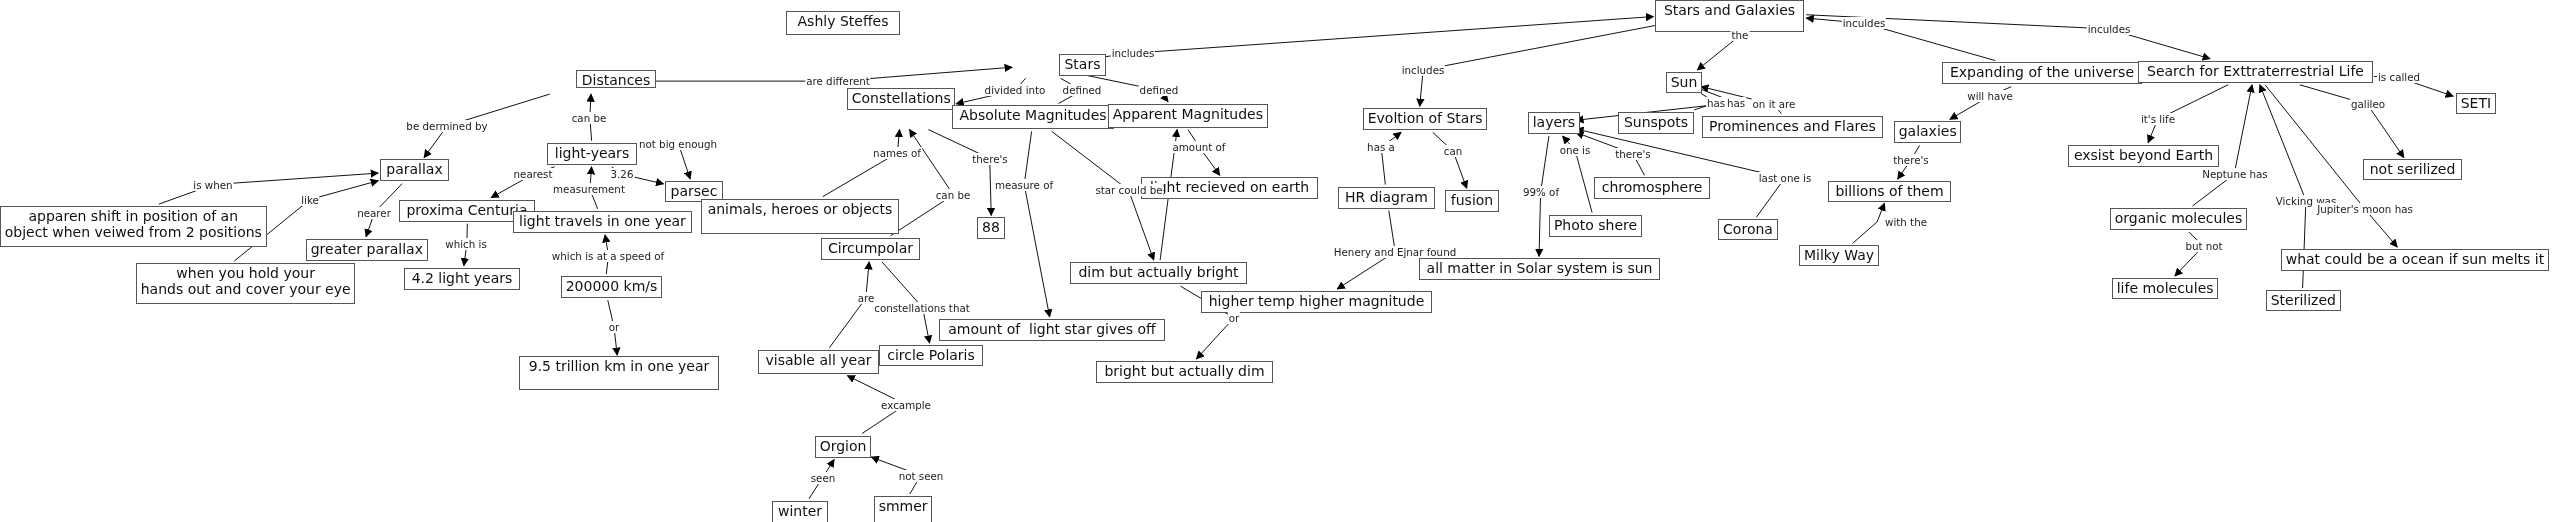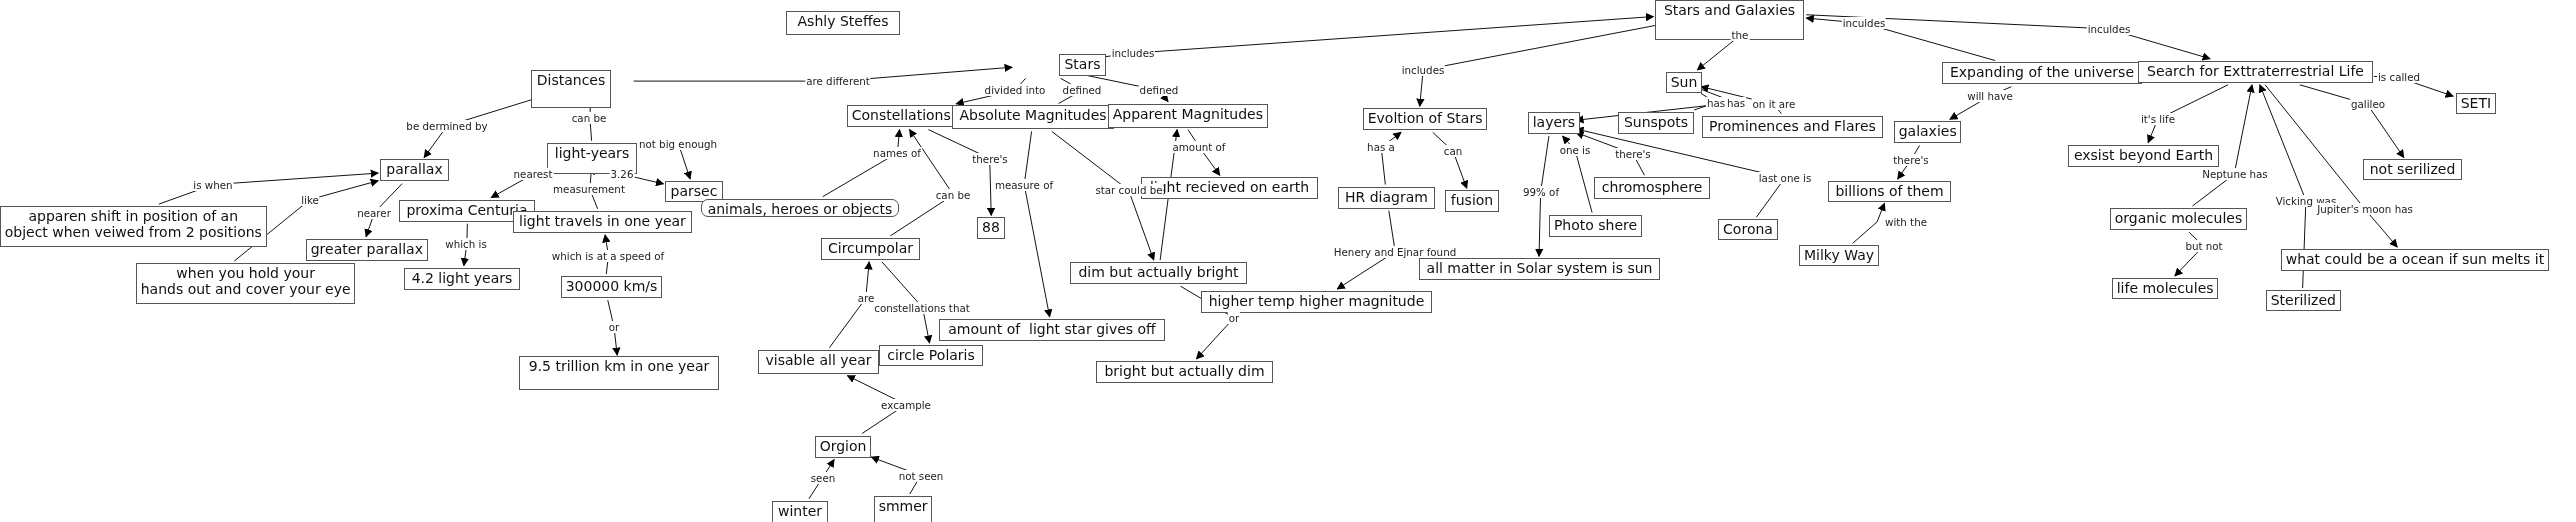--- a/index.html
+++ b/index.html
@@ -232,40 +232,40 @@
           <line x1="2473" y1="215" x2="2423.5797101449275" y2="91" stroke="#000" stroke-width="1" marker-end="url(#arr)"></line>
         </g>
         <g>
           <line x1="2429.2380952380954" y1="91" x2="2536" y2="224" stroke="#000" stroke-width="1"></line>
           <line x1="2536" y1="224" x2="2571.0363636363636" y2="265" stroke="#000" stroke-width="1" marker-end="url(#arr)"></line>
         </g>
       </g>
   </svg>
   <div id="node-layer">
       <div class="node" style="left: 786px; top: 11.2px; min-width: 114px; height: 24px;">Ashly Steffes</div>
-      <div class="node" style="left: 1655px; top: 0px; min-width: 149px; height: 40px;">Stars and Galaxies</div>
+      <div class="node" style="left: 1655px; top: 0px; min-width: 149px; height: 32px;">Stars and Galaxies</div>
       <div class="node" style="left: 1014px; top: 54px; min-width: 47px; height: 22.4px; margin-left: 45px;">Stars</div>
-      <div class="node" style="left: 531px; top: 70px; min-width: 80px; height: 38px;">Distances</div>
-      <div class="node" style="left: 847px; top: 105px; min-width: 107px; height: 22.4px;">Constellations</div>
+      <div class="node" style="left: 576px; top: 70px; min-width: 80px; height: 18px;">Distances</div>
+      <div class="node" style="left: 847px; top: 88px; min-width: 107px; height: 22.4px;">Constellations</div>
       <div class="node" style="left: 952px; top: 105px; min-width: 162px; height: 24px;">Absolute Magnitudes</div>
       <div class="node" style="left: 1108px; top: 104px; min-width: 142px; height: 24px;">Apparent Magnitudes</div>
       <div class="node" style="left: 380px; top: 159px; min-width: 69px; height: 22.4px;">parallax</div>
-      <div class="node" style="left: 547px; top: 143px; min-width: 90px; height: 31px;">light-years</div>
+      <div class="node" style="left: 547px; top: 143px; min-width: 90px; height: 22px;">light-years</div>
       <div class="node" style="left: 665px; top: 181px; min-width: 58px; height: 20.5px;">parsec</div>
       <div class="node" style="left: 0px; top: 206px; min-width: 192px; height: 41px;">apparen shift in position of an
 object when veiwed from 2 positions</div>
       <div class="node" style="left: 136px; top: 263px; min-width: 140px; height: 41px;">when you hold your
 hands out and cover your eye</div>
       <div class="node" style="left: 306px; top: 239px; min-width: 110px; height: 22.4px;">greater parallax</div>
       <div class="node" style="left: 399px; top: 200px; min-width: 136px; height: 22.4px;">proxima Centuria</div>
       <div class="node" style="left: 404px; top: 268px; min-width: 116px; height: 22.4px;">4.2 light years</div>
       <div class="node" style="left: 513px; top: 211px; min-width: 179px; height: 22.4px;">light travels in one year</div>
-      <div class="node" style="left: 561px; top: 276px; min-width: 88px; height: 22.4px;">300000 km/s</div>
+      <div class="node" style="left: 561px; top: 276px; min-width: 88px; height: 22.4px;">200000 km/s</div>
       <div class="node" style="left: 519px; top: 356px; min-width: 200px; height: 34px;">9.5 trillion km in one year</div>
-      <div class="node" style="left: 701px; top: 199px; min-width: 198px; height: 18px; border-radius: 7px;">animals, heroes or objects</div>
+      <div class="node" style="left: 701px; top: 199px; min-width: 198px; height: 35px;">animals, heroes or objects</div>
       <div class="node" style="left: 977px; top: 217px; min-width: 28px; height: 22.4px;">88</div>
       <div class="node" style="left: 821px; top: 238px; min-width: 99px; height: 22.4px;">Circumpolar</div>
       <div class="node" style="left: 758px; top: 350px; min-width: 121px; height: 24px;">visable all year</div>
       <div class="node" style="left: 879px; top: 345px; min-width: 104px; height: 20.5px;">circle Polaris</div>
       <div class="node" style="left: 815px; top: 436px; min-width: 54px; height: 22.4px;">Orgion</div>
       <div class="node" style="left: 772px; top: 501px; min-width: 56px; height: 22.4px;">winter</div>
       <div class="node" style="left: 874px; top: 496px; min-width: 56px; height: 29px;">smmer</div>
       <div class="node" style="left: 939px; top: 319px; min-width: 226px; height: 22.4px;">amount of  light star gives off</div>
       <div class="node" style="left: 1141px; top: 177px; min-width: 177px; height: 22.4px;">light recieved on earth</div>
       <div class="node" style="left: 1070px; top: 262px; min-width: 177px; height: 22.4px;">dim but actually bright</div>

